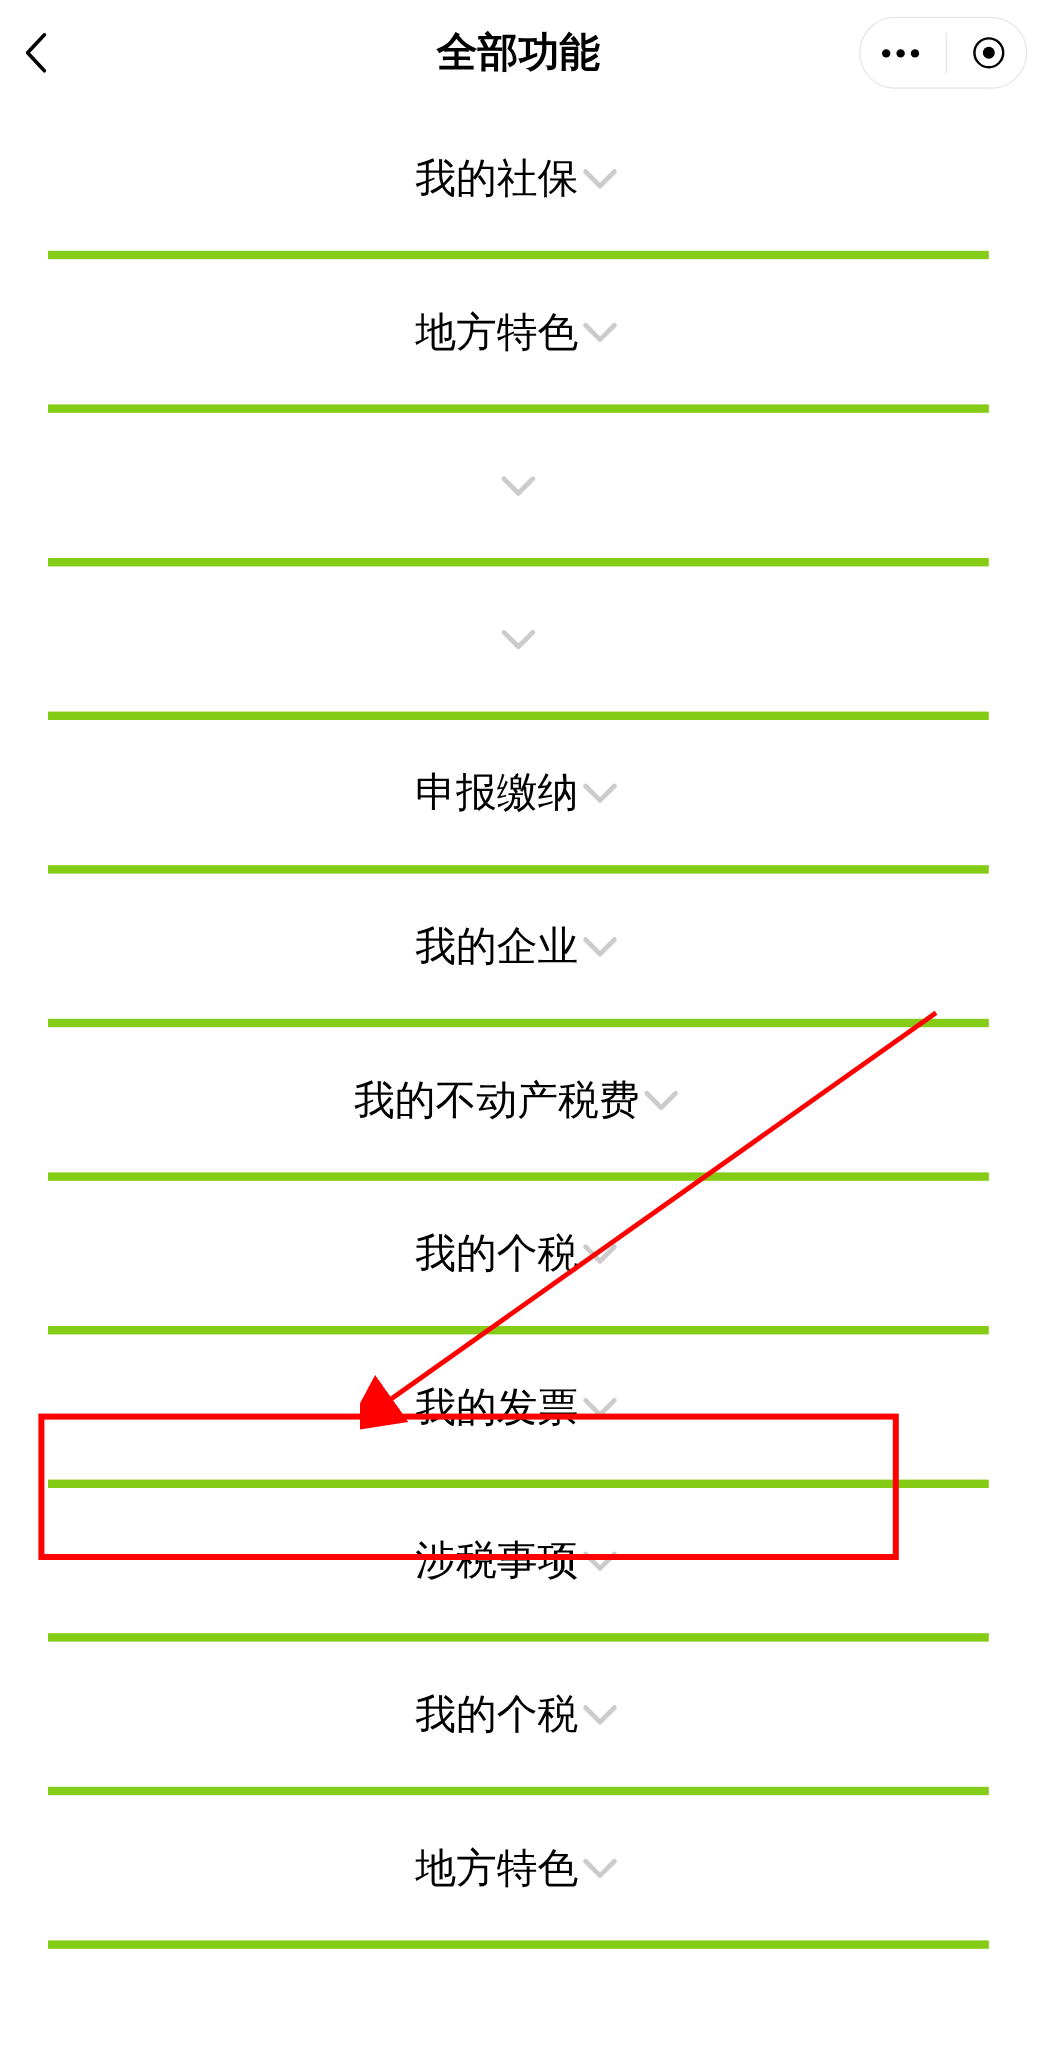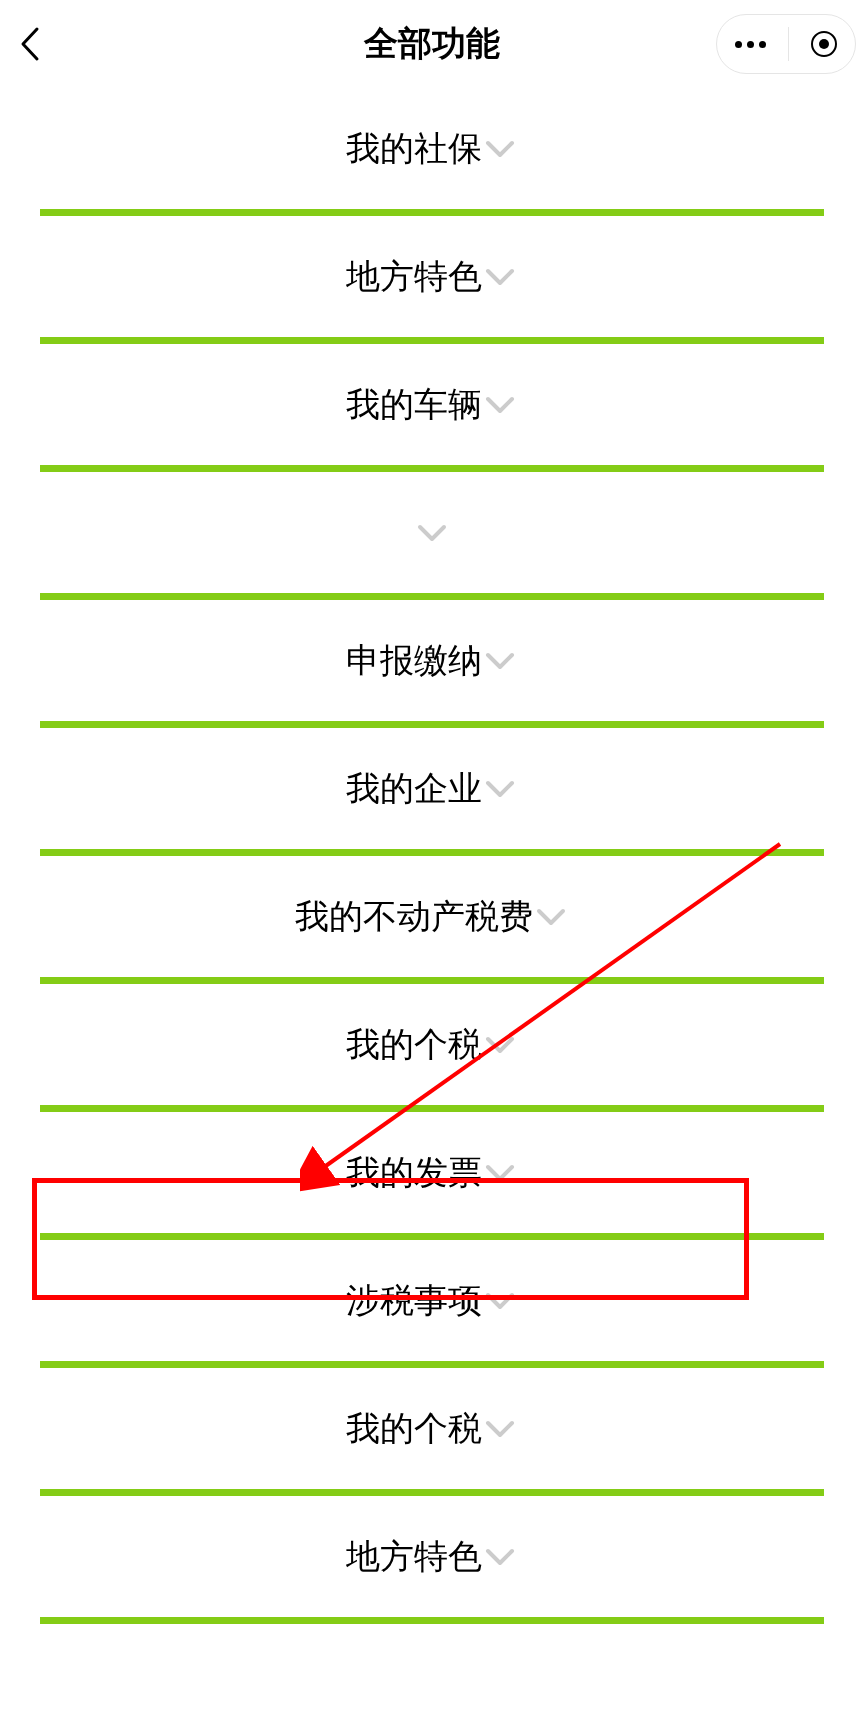--- a/index.html
+++ b/index.html
@@ -155,21 +155,20 @@
     </div>
     <div class="list-item">
       <span class="list-item-label">地方特色</span>
       <span class="chevron-down">
         <svg width="32" height="20" viewBox="0 0 32 20">
           <path d="M 4 4 L 16 16 L 28 4" stroke="#cccccc" stroke-width="4" fill="none" stroke-linecap="round" stroke-linejoin="round"></path>
         </svg>
       </span>
     </div>
     <div class="list-item">
-      <span class="list-item-label">我的车辆</span>
       <span class="chevron-down">
         <svg width="32" height="20" viewBox="0 0 32 20">
           <path d="M 4 4 L 16 16 L 28 4" stroke="#cccccc" stroke-width="4" fill="none" stroke-linecap="round" stroke-linejoin="round"></path>
         </svg>
       </span>
     </div>
     <div class="list-item">
       <span class="chevron-down">
         <svg width="32" height="20" viewBox="0 0 32 20">
           <path d="M 4 4 L 16 16 L 28 4" stroke="#cccccc" stroke-width="4" fill="none" stroke-linecap="round" stroke-linejoin="round"></path>

